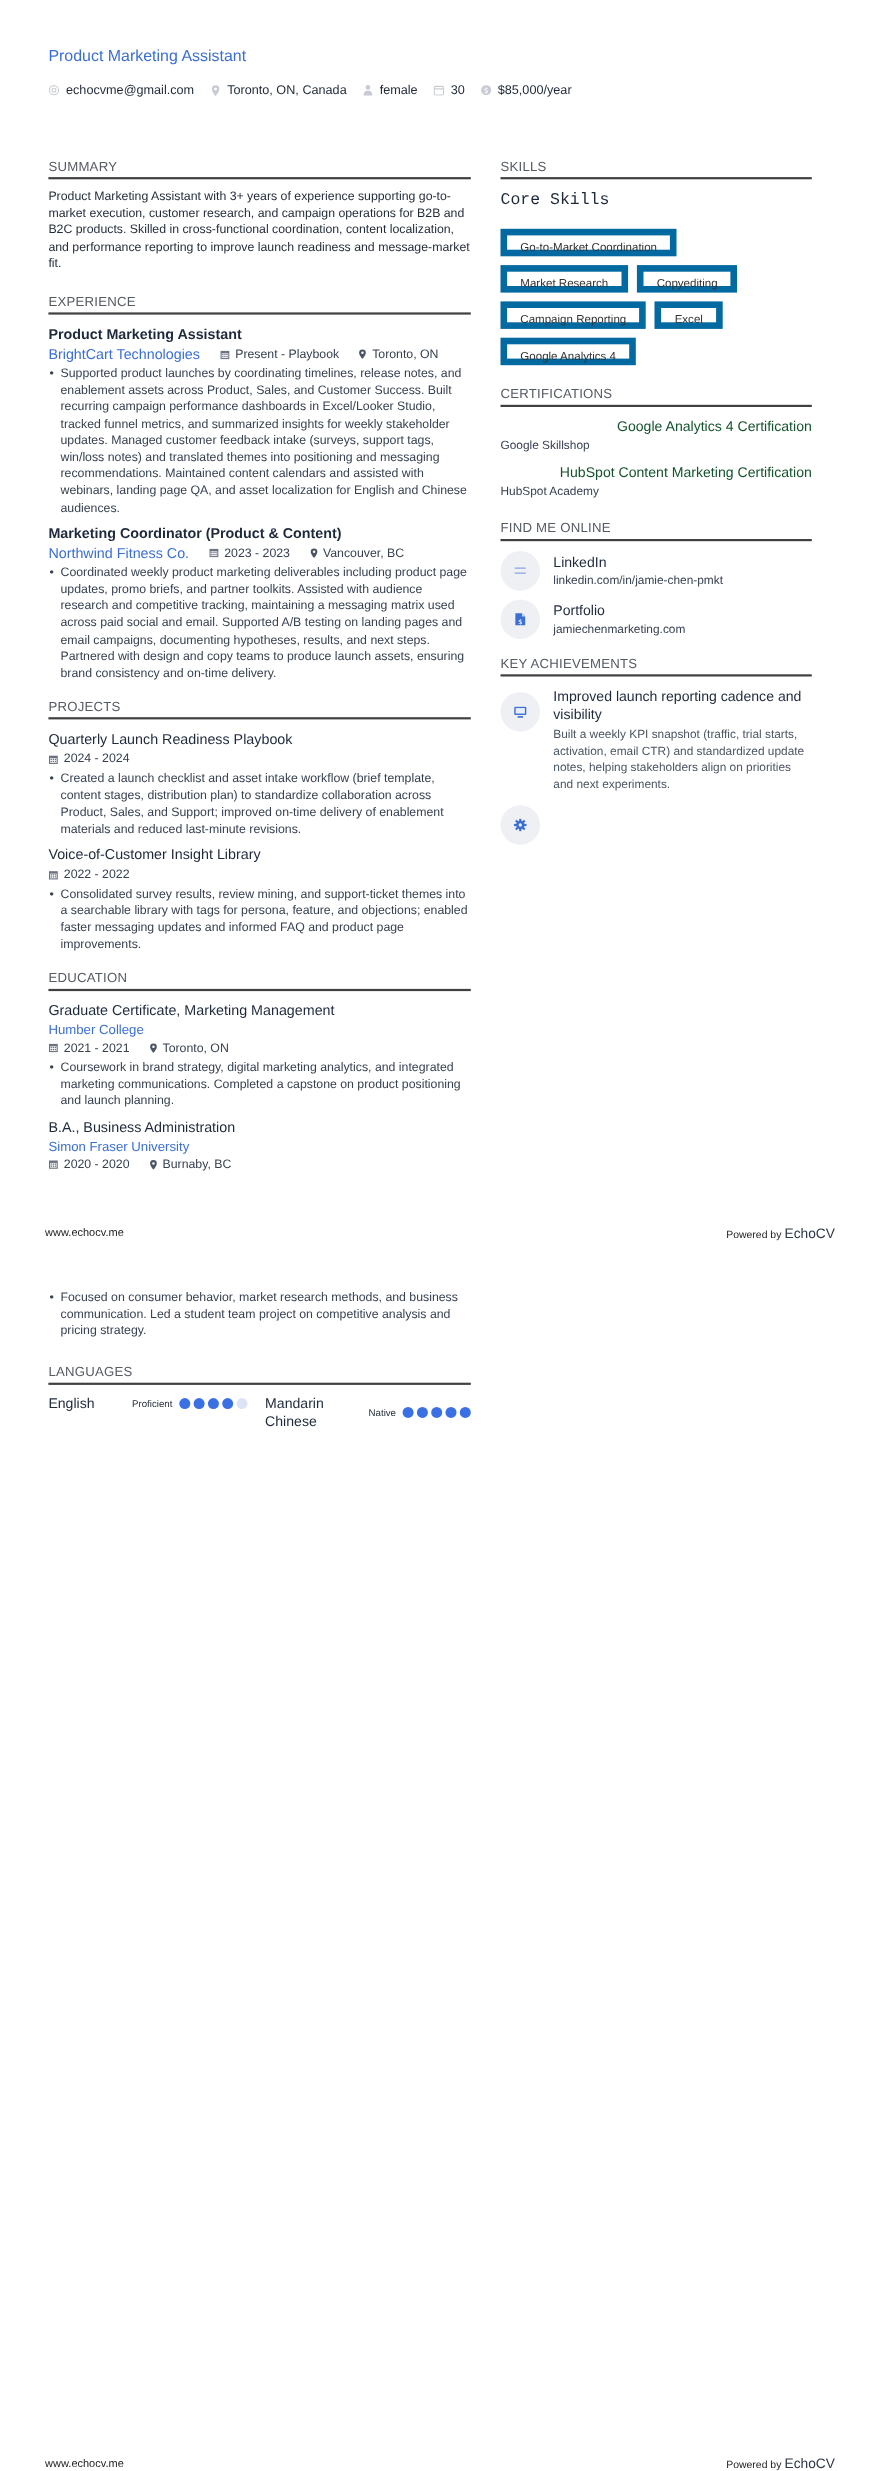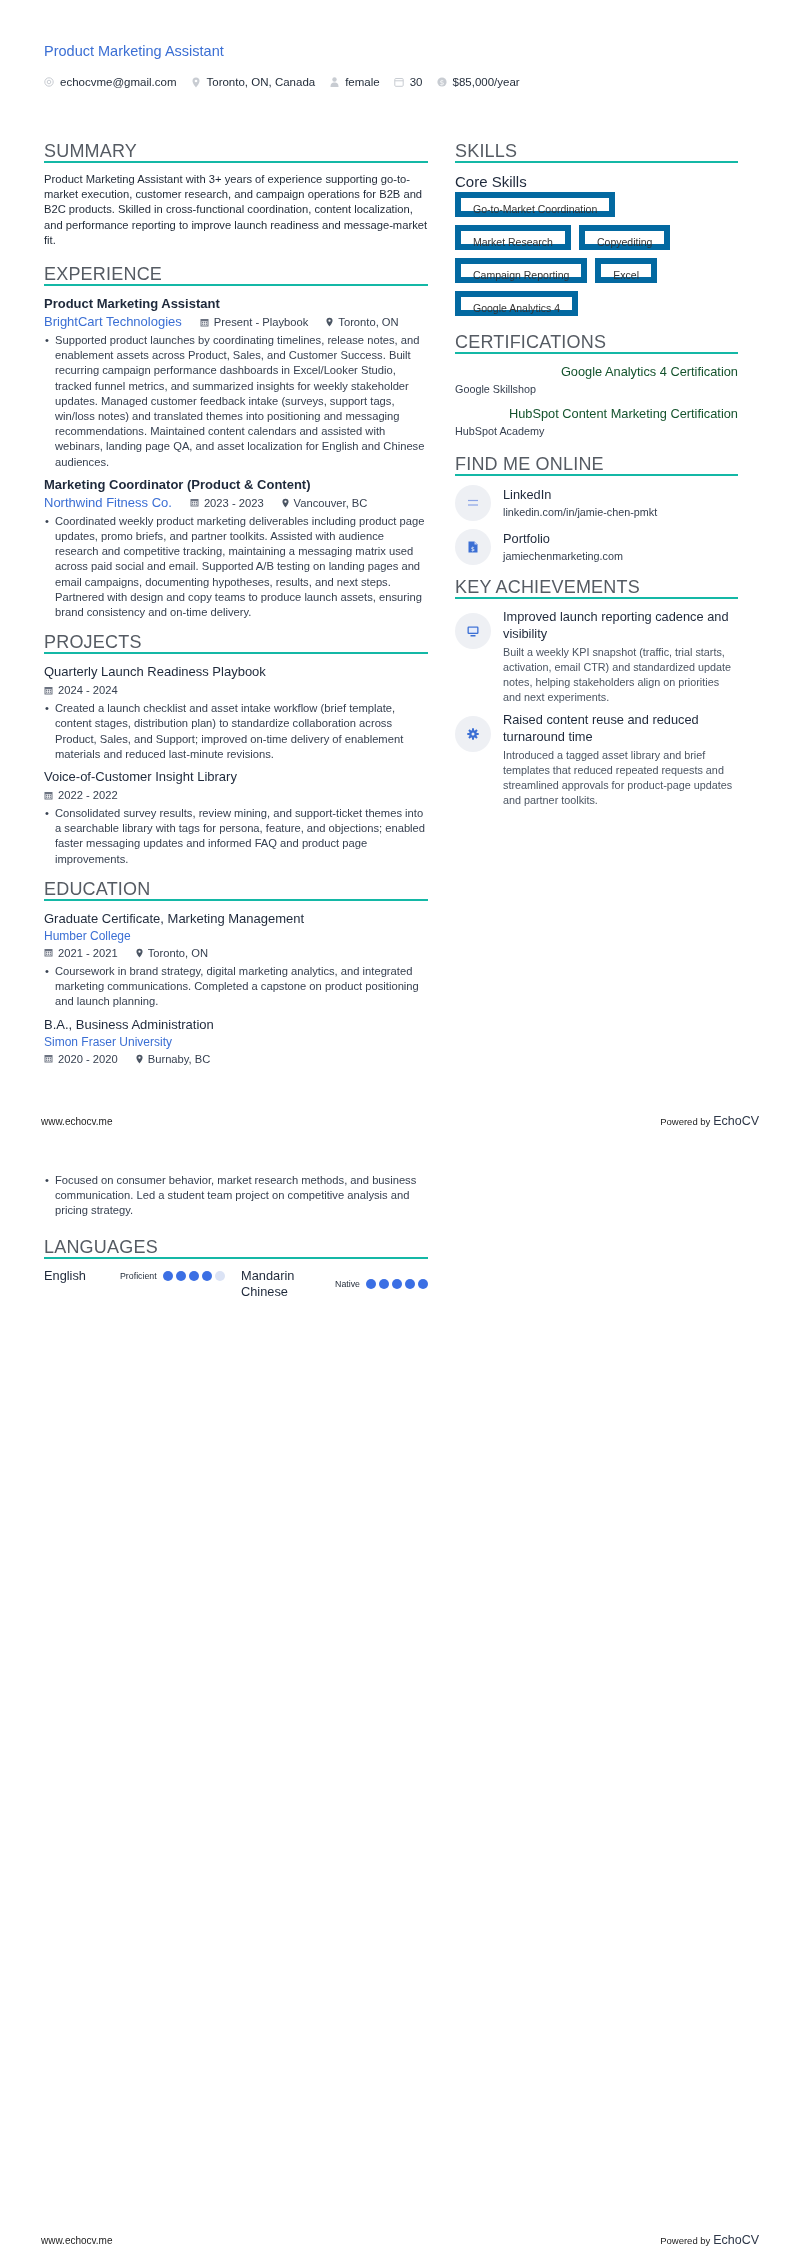--- a/index.html
+++ b/index.html
@@ -12,38 +12,38 @@
   .header { position: absolute; left: 44px; top: 42px; }
   .name { font-size: 33px; font-weight: bold; color: #1e293b; letter-spacing: -0.3px; line-height: 38px; }
   .title { font-size: 14.5px; color: #3b6fd4; margin-top: 0px; line-height: 18px; }
   .contact { display: flex; align-items: center; margin-top: 16px; font-size: 11.5px; color: #1f2937; }
   .contact .ci { display: flex; align-items: center; margin-right: 14px; text-align: center; }
   .contact .ic { width: 10px; height: 10px; margin-right: 6px; color: #c4c8ce; display: inline-flex; align-items: center; justify-content: center; }
 
   .left { position: absolute; left: 44px; width: 384px; }
   .right { position: absolute; left: 455px; width: 283px; }
 
-  .sec-title { font-size: 18px; color: #555b63; letter-spacing: 0.2px; line-height: 16px; padding-bottom: 2px; border-bottom: 2px solid #14b8a6; margin-bottom: 9px; }
+  .sec-title { font-size: 12px; color: #555b63; letter-spacing: 0.2px; line-height: 16px; padding-bottom: 2px; border-bottom: 2px solid #404040; margin-bottom: 9px; }
 
   .para { font-size: 11.2px; line-height: 15.2px; color: #1f2937; }
 
   .job-title { font-size: 13px; font-weight: bold; color: #1e293b; line-height: 18px; }
   .meta-row { display: flex; align-items: center; font-size: 11.2px; color: #374151; line-height: 18px; }
   .company { font-size: 13px; color: #3b6fd4; margin-right: 18px; }
   .meta-item { display: inline-flex; align-items: center; margin-right: 18px; }
   .meta-item svg { margin-right: 5px; }
   .bullet { display: flex; font-size: 11.2px; line-height: 15.2px; color: #374151; margin-top: 2px; }
   .bullet .dot { width: 11px; flex-shrink: 0; padding-left: 1px; }
   .entry { margin-bottom: 6px; }
 
   .proj-title { font-size: 13px; color: #1e293b; line-height: 18px; }
   .edu-title { font-size: 13px; color: #1e293b; line-height: 18px; }
   .edu-school { font-size: 12px; color: #3b6fd4; line-height: 16px; }
 
-  .core { font-size: 15px; color: #1e293b; line-height: 20px; margin-bottom: 0; }
+  .core { font-size: 15px; color: #1e293b; line-height: 20px; margin-bottom: 16px; font-family: Liberation Mono, monospace; }
   .chips { display: flex; flex-wrap: wrap; }
   .chip { border: 6px solid #0369a1; font-size: 10.5px; padding: 0 12px; height: 25px; line-height: 23px; margin-right: 8px; margin-bottom: 8px; color: #333; }
 
   .cert-name { font-size: 12.8px; color: #14532d; line-height: 18px; text-align: right; }
   .cert-org { font-size: 10.8px; color: #374151; line-height: 17px; margin-bottom: 7px; }
 
   .online-item { display: flex; align-items: center; margin-bottom: 8px; }
   .circle { width: 36px; height: 36px; border-radius: 50%; background: #eef0f4; display: flex; align-items: center; justify-content: center; flex-shrink: 0; margin-right: 12px; }
   .online-label { font-size: 12.8px; color: #1e293b; line-height: 18px; }
   .online-value { font-size: 10.8px; color: #374151; line-height: 16px; }
@@ -388,24 +388,20 @@
                 <rect x="0.3" y="5" width="2.6" height="2"></rect>
                 <rect x="9.1" y="5" width="2.6" height="2"></rect>
                 <rect x="5" y="0.3" width="2" height="2.6" transform="rotate(45 6 6)"></rect>
                 <rect x="5" y="9.1" width="2" height="2.6" transform="rotate(45 6 6)"></rect>
                 <rect x="0.3" y="5" width="2.6" height="2" transform="rotate(45 6 6)"></rect>
                 <rect x="9.1" y="5" width="2.6" height="2" transform="rotate(45 6 6)"></rect>
               </g>
               <circle cx="6" cy="6" r="1.5" fill="#eef0f4"></circle>
             </svg>
         </span>
-        <div>
-          <div class="ach-title">Raised content reuse and reduced turnaround time</div>
-          <div class="ach-desc">Introduced a tagged asset library and brief templates that reduced repeated requests and streamlined approvals for product-page updates and partner toolkits.</div>
-        </div>
       </div>
     </section>
   </div>
 
   <div class="footer" style="top:1114px;">
     <span>www.echocv.me</span>
     <span><span class="powered">Powered by</span> <span class="brand">EchoCV</span></span>
   </div>
 </div>
 

